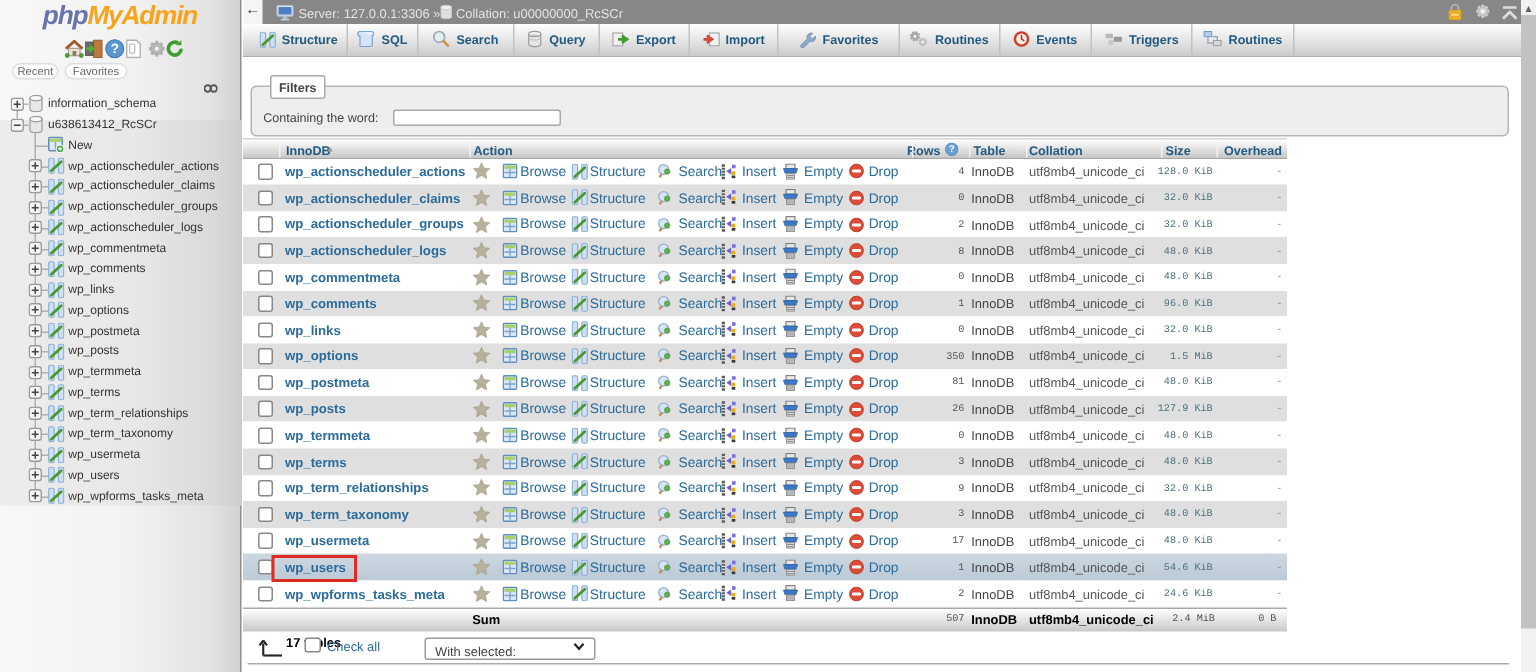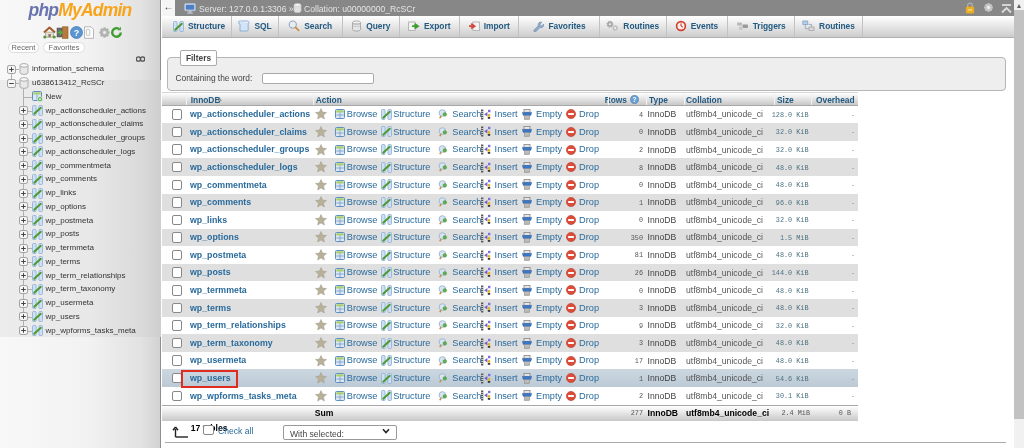--- a/index.html
+++ b/index.html
@@ -550,21 +550,21 @@
 <div class="abs" style="left:190.7px;top:95px;font-size:8.4px;font-weight:bold;color:#235a81;white-space:nowrap;">InnoDB</div>
 <div class="abs" style="left:218.3px;top:97.5px;width:0;height:0;border-left:2.8px solid transparent;border-right:2.8px solid transparent;border-bottom:3.8px solid #999;"></div>
 <div class="abs" style="left:315.7px;top:95px;font-size:8.4px;font-weight:bold;color:#235a81;white-space:nowrap;">Action</div>
 <div class="abs" style="left:627px;top:95px;font-size:8.4px;font-weight:bold;color:#235a81;white-space:nowrap;text-align:right;transform:translateX(-100%);">Rows</div>
 <div class="abs" style="left:630px;top:94.5px;">
       <svg width="9" height="9" viewBox="0 0 9 9" style="">
         <circle cx="4.5" cy="4.5" r="4.2" fill="#6a9fd0" stroke="#4a7fb0" stroke-width="0.5"></circle>
         <text x="4.5" y="6.6" font-size="6.5" font-weight="bold" fill="#fff" text-anchor="middle" font-family="Liberation Sans">?</text>
       </svg>
     </div>
-<div class="abs" style="left:649px;top:95px;font-size:8.4px;font-weight:bold;color:#235a81;white-space:nowrap;">Type</div>
+<div class="abs" style="left:649px;top:95px;font-size:8.4px;font-weight:bold;color:#235a81;white-space:nowrap;">Table</div>
 <div class="abs" style="left:686px;top:95px;font-size:8.4px;font-weight:bold;color:#235a81;white-space:nowrap;">Collation</div>
 <div class="abs" style="left:777px;top:95px;font-size:8.4px;font-weight:bold;color:#235a81;white-space:nowrap;">Size</div>
 <div class="abs" style="left:816px;top:95px;font-size:8.4px;font-weight:bold;color:#235a81;white-space:nowrap;">Overhead</div>
 <div class="abs" style="left:186px;top:92.5px;width:1px;height:12.5px;background:#f2f2f2;"></div>
 <div class="abs" style="left:313px;top:92.5px;width:1px;height:12.5px;background:#f2f2f2;"></div>
 <div class="abs" style="left:608px;top:92.5px;width:1px;height:12.5px;background:#f2f2f2;"></div>
 <div class="abs" style="left:645.5px;top:92.5px;width:1px;height:12.5px;background:#f2f2f2;"></div>
 <div class="abs" style="left:683.5px;top:92.5px;width:1px;height:12.5px;background:#f2f2f2;"></div>
 <div class="abs" style="left:774px;top:92.5px;width:1px;height:12.5px;background:#f2f2f2;"></div>
 <div class="abs" style="left:811px;top:92.5px;width:1px;height:12.5px;background:#f2f2f2;"></div>
@@ -1219,21 +1219,21 @@
       <svg width="10" height="10" viewBox="0 0 10 10" style="">
         <circle cx="5" cy="5" r="4.6" fill="#dd4c38"></circle>
         <circle cx="5" cy="5" r="4.6" fill="none" stroke="#b93a28" stroke-width="0.6"></circle>
         <rect x="2" y="4" width="6" height="2" rx="0.8" fill="#fff"></rect>
       </svg>
     </div>
 <div class="abs" style="left:579.1px;top:267.46px;font-size:9.2px;color:#2a6b9c;white-space:nowrap;">Drop</div>
 <div class="abs mono" style="left:643px;top:269.06px;font-size:6.8px;color:#555;transform:translateX(-100%);">26</div>
 <div class="abs" style="left:647.5px;top:267.66px;font-size:8.6px;color:#444;">InnoDB</div>
 <div class="abs" style="left:686px;top:267.66px;font-size:8.6px;color:#555;">utf8mb4_unicode_ci</div>
-<div class="abs mono" style="left:808.5px;top:269.06px;font-size:6.8px;color:#4d7181;transform:translateX(-100%);">144.0 KiB</div>
+<div class="abs mono" style="left:808.5px;top:269.06px;font-size:6.8px;color:#4d7181;transform:translateX(-100%);">127.9 KiB</div>
 <div class="abs mono" style="left:855px;top:269.06px;font-size:6.8px;color:#888;transform:translateX(-100%);">-</div>
 <div class="abs" style="left:162px;top:281.45px;width:696px;height:17.59px;background:#ffffff;"></div>
 <div class="abs" style="left:171.5px;top:285.04px;width:10.5px;height:10.5px;background:#fff;border:1px solid #888;border-radius:2px;"></div>
 <div class="abs" style="left:190px;top:285.04px;font-size:8.8px;font-weight:bold;color:#2a6b9c;white-space:nowrap;">wp_termmeta</div>
 <div class="abs" style="left:315px;top:284.24px;">
       <svg width="12" height="12" viewBox="0 0 12 12" style="">
         <path d="M6 0.5 L7.6 4.1 11.5 4.5 8.6 7.1 9.4 11 6 9 2.6 11 3.4 7.1 0.5 4.5 4.4 4.1 Z" fill="#b7b09b" stroke="#a59d86" stroke-width="0.5"></path>
       </svg>
     </div>
 <div class="abs" style="left:335px;top:285.24px;">
@@ -1681,26 +1681,26 @@
       <svg width="10" height="10" viewBox="0 0 10 10" style="">
         <circle cx="5" cy="5" r="4.6" fill="#dd4c38"></circle>
         <circle cx="5" cy="5" r="4.6" fill="none" stroke="#b93a28" stroke-width="0.6"></circle>
         <rect x="2" y="4" width="6" height="2" rx="0.8" fill="#fff"></rect>
       </svg>
     </div>
 <div class="abs" style="left:579.1px;top:390.55px;font-size:9.2px;color:#2a6b9c;white-space:nowrap;">Drop</div>
 <div class="abs mono" style="left:643px;top:392.15px;font-size:6.8px;color:#555;transform:translateX(-100%);">2</div>
 <div class="abs" style="left:647.5px;top:390.75px;font-size:8.6px;color:#444;">InnoDB</div>
 <div class="abs" style="left:686px;top:390.75px;font-size:8.6px;color:#555;">utf8mb4_unicode_ci</div>
-<div class="abs mono" style="left:808.5px;top:392.15px;font-size:6.8px;color:#4d7181;transform:translateX(-100%);">30.1 KiB</div>
+<div class="abs mono" style="left:808.5px;top:392.15px;font-size:6.8px;color:#4d7181;transform:translateX(-100%);">24.6 KiB</div>
 <div class="abs mono" style="left:855px;top:392.15px;font-size:6.8px;color:#888;transform:translateX(-100%);">-</div>
 <div class="abs" style="left:162px;top:404.54px;width:696px;height:16.5px;background:linear-gradient(#ffffff,#c8c8c8);border-top:1px solid #a8a8a8;"></div>
 <div class="abs" style="left:190.7px;top:423px;font-size:8.6px;font-weight:bold;color:#000;">17 tables</div>
 <div class="abs" style="left:314.8px;top:407.74px;font-size:8.6px;font-weight:bold;color:#000;">Sum</div>
-<div class="abs mono" style="left:643px;top:409.14px;font-size:6.8px;color:#555;transform:translateX(-100%);">277</div>
+<div class="abs mono" style="left:643px;top:409.14px;font-size:6.8px;color:#555;transform:translateX(-100%);">507</div>
 <div class="abs" style="left:647.5px;top:407.74px;font-size:8.6px;font-weight:bold;color:#000;">InnoDB</div>
 <div class="abs" style="left:686px;top:407.74px;font-size:8.6px;font-weight:bold;color:#000;">utf8mb4_unicode_ci</div>
 <div class="abs mono" style="left:810px;top:409.14px;font-size:6.8px;color:#555;transform:translateX(-100%);">2.4 MiB</div>
 <div class="abs mono" style="left:851px;top:409.14px;font-size:6.8px;color:#555;transform:translateX(-100%);">0 B</div>
 <div class="abs" style="left:181px;top:370px;width:57px;height:17.5px;border:2.5px solid #e02b20;z-index:50;"></div>
 <div class="abs" style="left:172px;top:426px;">
       <svg width="18" height="12" viewBox="0 0 18 12" style="">
         <path d="M3.5 11 V3 M3.5 1 L1 4.2 M3.5 1 L6 4.2" fill="none" stroke="#222" stroke-width="1.4"></path>
         <path d="M3.5 11 H16" stroke="#222" stroke-width="1.4"></path>
       </svg>

